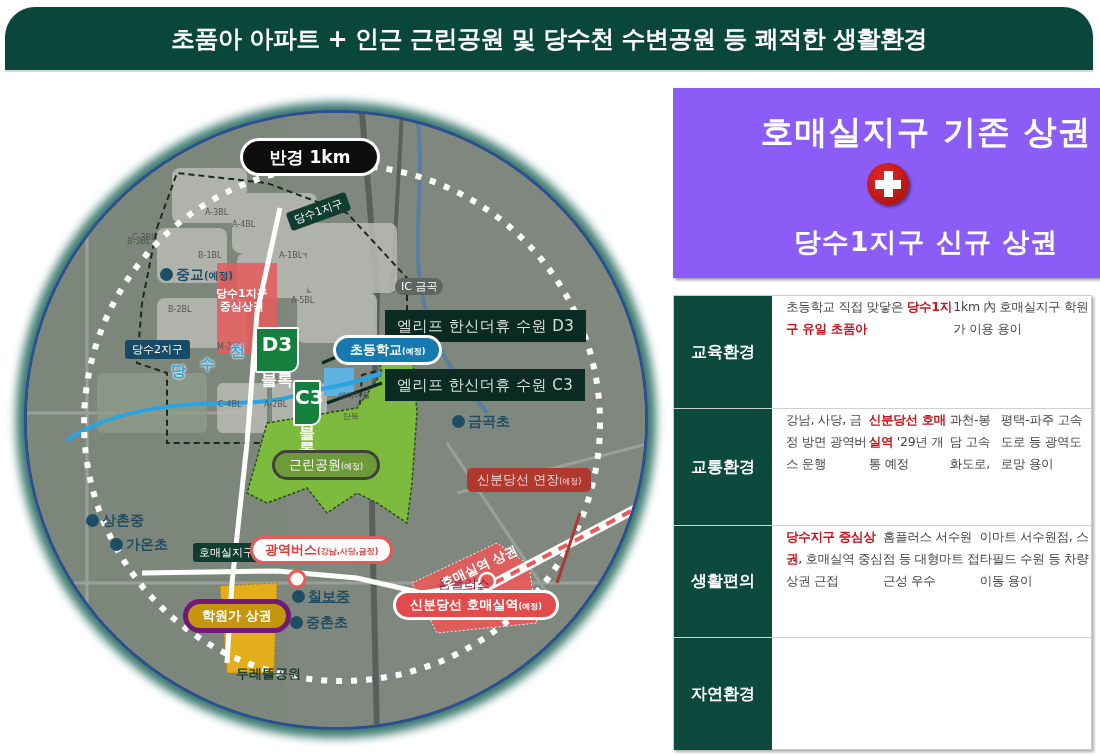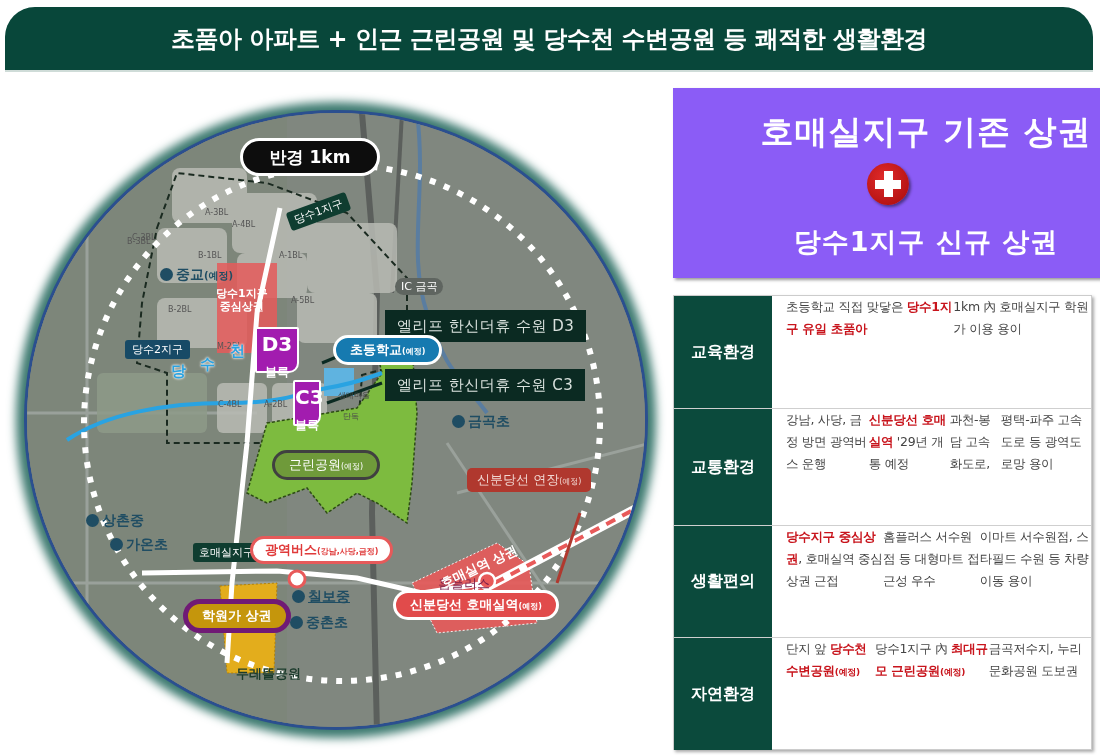--- a/index.html
+++ b/index.html
@@ -68,25 +68,25 @@
   }
   .pill-gold {
     position: absolute; background: #c5960c; color: #fff; border: 5px solid #701a75;
     border-radius: 18px; font-size: 13px; font-weight: bold; padding: 3px 14px;
   }
   .pill-dark-red {
     position: absolute; background: #b0382e; color: #f1d6d1; font-size: 13px;
     padding: 3px 10px; border-radius: 5px;
   }
   .block-badge {
-    position: absolute; background: #a21caf; color: #fff; border: 2px solid #fff;
+    position: absolute; background: #15803d; color: #fff; border: 2px solid #fff;
     text-align: center; font-weight: bold; line-height: 1;
   }
   .block-badge .big { font-size: 20px; display: block; }
-  .block-badge .sm { font-size: 12px; display: block; margin-top: 12px; }
+  .block-badge .sm { font-size: 16px; display: block; margin-top: 18px; }
   .river-char { position: absolute; color: #2aa2e0; font-size: 15px; font-weight: bold; text-shadow: 0 0 2px #fff, 0 0 3px #fff; }
   .commerce-lbl { position: absolute; color: #fff; font-size: 11px; font-weight: bold; text-align: center; line-height: 1.15; }
 
   
   .headline-box {
     position: absolute; left: 673px; top: 88px; width: 506px; height: 190px;
     background: #8b5cf6; box-shadow: 2px 2px 3px #999;
     color: #fff; text-align: center;
   }
   .headline-box .l1 { position: absolute; left: 0; right: 0; top: 22px; font-size: 33px; font-weight: bold; letter-spacing: 1px; }
@@ -304,19 +304,14 @@
     <div class="info-cat">생활편의</div>
     <div class="info-body">
       <div><span class="hl">당수지구 중심상권</span><span>, 호매실역 중심상권 근접</span></div>
       <div>홈플러스 서수원점 등 대형마트 접근성 우수</div>
       <div>이마트 서수원점, 스타필드 수원 등 차량 이동 용이</div>
     </div>
   </div>
 
   <div class="info-row" style="top:341px; height:113px;">
     <div class="info-cat">자연환경</div>
-    <div class="info-body">
-      <div><span>단지 앞 </span><span class="hl"><span>당수천 수변공원</span><small>(예정)</small></span></div>
-      <div><span>당수1지구 內 </span><span class="hl"><span>최대규모 근린공원</span><small>(예정)</small></span></div>
-      <div>금곡저수지, 누리문화공원 도보권</div>
-    </div>
   </div>
 </div>
 
 </body></html>

